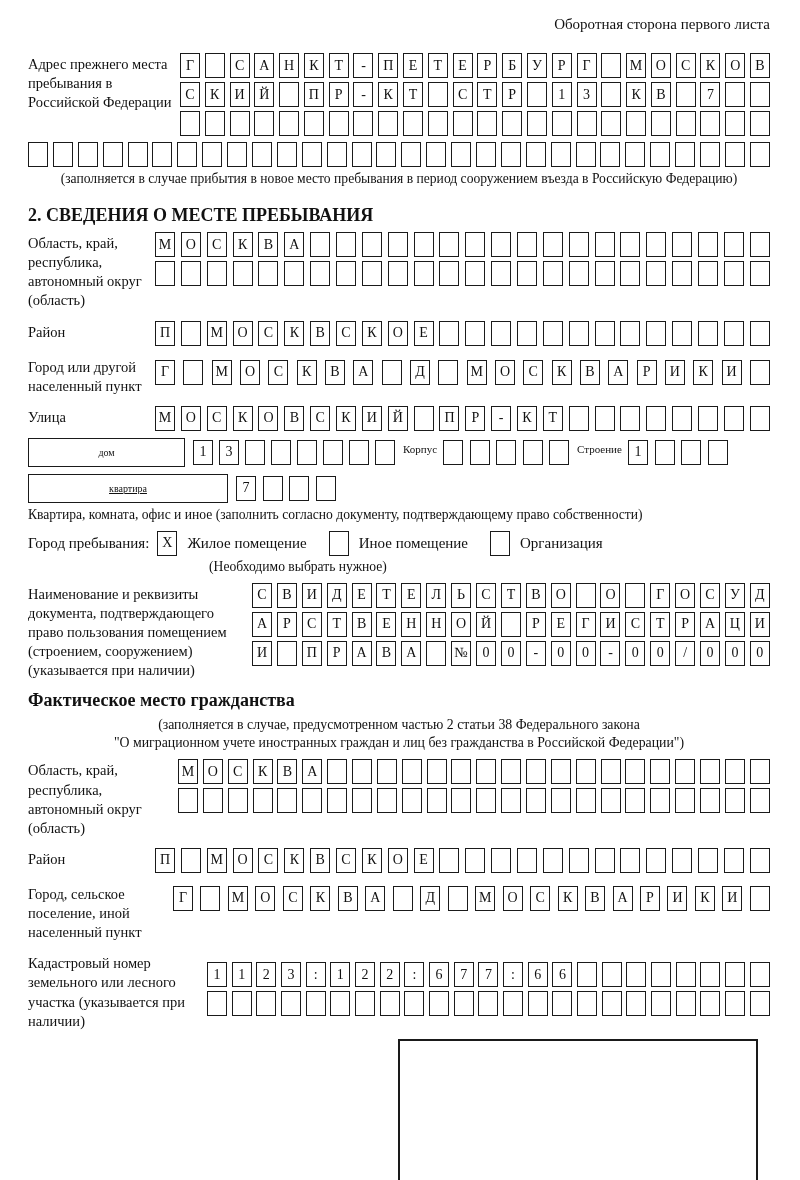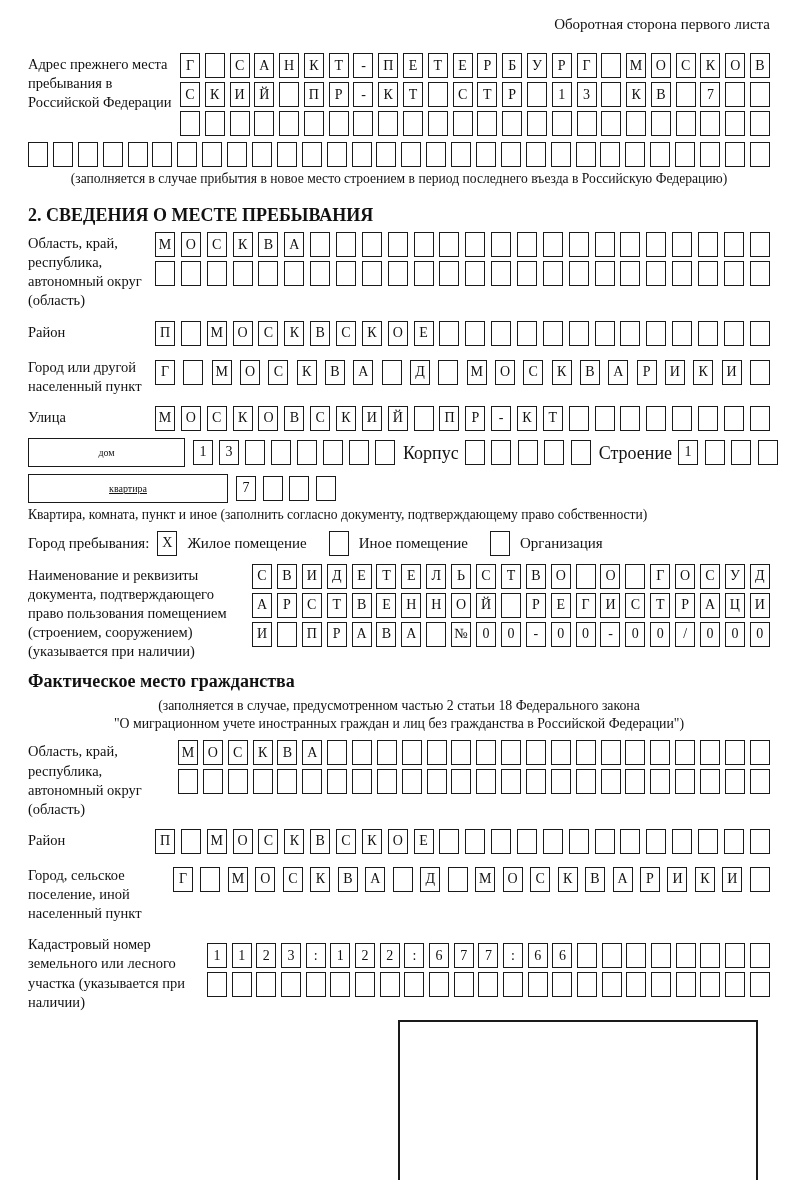--- a/index.html
+++ b/index.html
@@ -32,21 +32,21 @@
 
   .fullrow { margin-top:6px; }
   .note { font-size:13.6px; text-align:center; margin-top:4px; }
   .section-title { font-size:18px; font-weight:bold; text-align:left; margin:18px 0 6px 0; } .mt6 { margin-top:10px; } .mt8 { margin-top:8px; }
   .mt10 { margin-top:10px; }
 
   .named-box {
     border:1.6px solid #1a1a1a; height:29px; display:flex; align-items:center;
     justify-content:center; font-size:10px; flex-shrink:0; background:#fff;
   }
-  .inline-label { font-size:18px; padding:5px 6px 0 8px; white-space:nowrap; }
+  .inline-label { font-size:11px; padding:5px 6px 0 8px; white-space:nowrap; }
   .house-row, .apt-row { display:flex; align-items:flex-start; margin-top:7px; }
   .house-row .boxes, .apt-row .boxes { margin-top:2px; }
   .gap8 { width:8px; flex-shrink:0; }
 
   .caption { font-size:13.6px; margin-top:4px; }
 
   .stay-row { display:flex; align-items:center; margin-top:8px; font-size:15px; }
   .stay-row .cell { margin:0 10px 0 8px; }
   .stay-opt { margin-right:14px; }
   .choose-note { font-size:13.6px; text-align:center; width:540px; margin-top:3px; }
@@ -175,21 +175,21 @@
       <span class="cell"></span>
       <span class="cell"></span>
       <span class="cell"></span>
       <span class="cell"></span>
       <span class="cell"></span>
       <span class="cell"></span>
       <span class="cell"></span>
       <span class="cell"></span>
       <span class="cell"></span>
     </div>
-  <div class="note">(заполняется в случае прибытия в новое место строением в период последнего въезда в Российскую Федерацию)</div>
+  <div class="note">(заполняется в случае прибытия в новое место пребывания в период сооружением въезда в Российскую Федерацию)</div>
 
   <div class="section-title">2. СВЕДЕНИЯ О МЕСТЕ ПРЕБЫВАНИЯ</div>
 
   <div class="row">
     <div class="label w127">Область, край, республика, автономный округ (область)</div>
     <div class="rows">
       <div class="boxes b615">
           <span class="cell">М</span>
           <span class="cell">О</span>
           <span class="cell">С</span>
@@ -365,31 +365,32 @@
   <div class="apt-row">
     <div class="named-box" style="width:200px;text-decoration:underline;">квартира</div>
     <div class="gap8"></div>
     <div class="boxes" style="width:100px;">
         <span class="cell">7</span>
         <span class="cell"></span>
         <span class="cell"></span>
         <span class="cell"></span>
       </div>
   </div>
-  <div class="caption">Квартира, комната, пункт и иное (заполнить согласно документу, подтверждающему право собственности)</div>
+  <div class="caption">Квартира, комната, офис и иное (заполнить согласно документу, подтверждающему право собственности)</div>
 
   <div class="stay-row">
     <span>Город пребывания:</span>
     <span class="cell">X</span>
     <span class="stay-opt">Жилое помещение</span>
     <span class="cell"></span>
     <span class="stay-opt">Иное помещение</span>
     <span class="cell"></span>
     <span class="stay-opt">Организация</span>
   </div>
+  <div class="choose-note">(Необходимо выбрать нужное)</div>
 
   <div class="row doc-block">
     <div class="label w224">Наименование и реквизиты документа, подтверждающего право пользования помещением (строением, сооружением) (указывается при наличии)</div>
     <div class="rows">
       <div class="boxes b518">
           <span class="cell">С</span>
           <span class="cell">В</span>
           <span class="cell">И</span>
           <span class="cell">Д</span>
           <span class="cell">Е</span>
@@ -453,21 +454,21 @@
           <span class="cell">0</span>
           <span class="cell">/</span>
           <span class="cell">0</span>
           <span class="cell">0</span>
           <span class="cell">0</span>
         </div>
     </div>
   </div>
 
   <div class="section-title mt10">Фактическое место гражданства</div>
-  <div class="fact-note">(заполняется в случае, предусмотренном частью 2 статьи 18 Федерального закона</div>
+  <div class="fact-note">(заполняется в случае, предусмотренном частью 2 статьи 38 Федерального закона</div>
   <div class="fact-note">"О миграционном учете иностранных граждан и лиц без гражданства в Российской Федерации")</div>
 
   <div class="row mt8">
     <div class="label w150">Область, край, республика, автономный округ (область)</div>
     <div class="rows">
       <div class="boxes b592">
           <span class="cell">М</span>
           <span class="cell">О</span>
           <span class="cell">С</span>
           <span class="cell">К</span>

